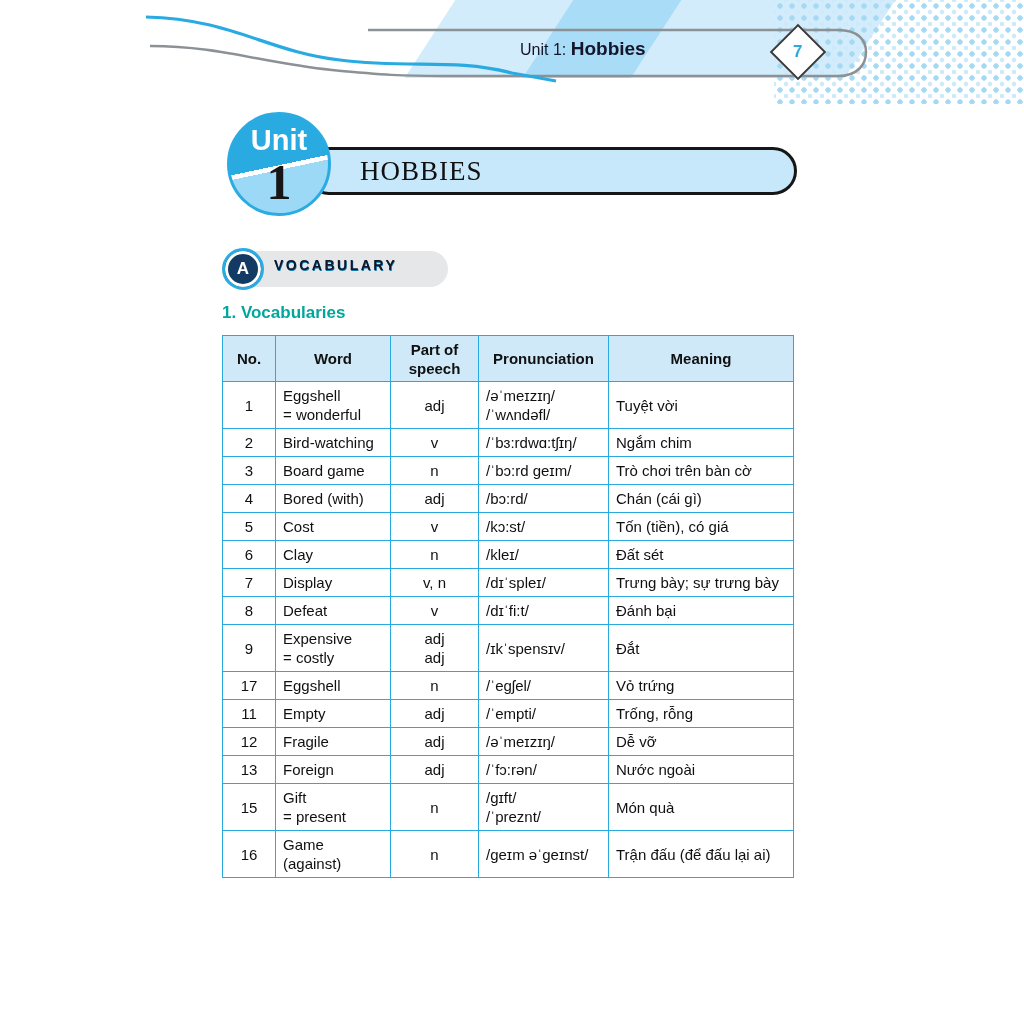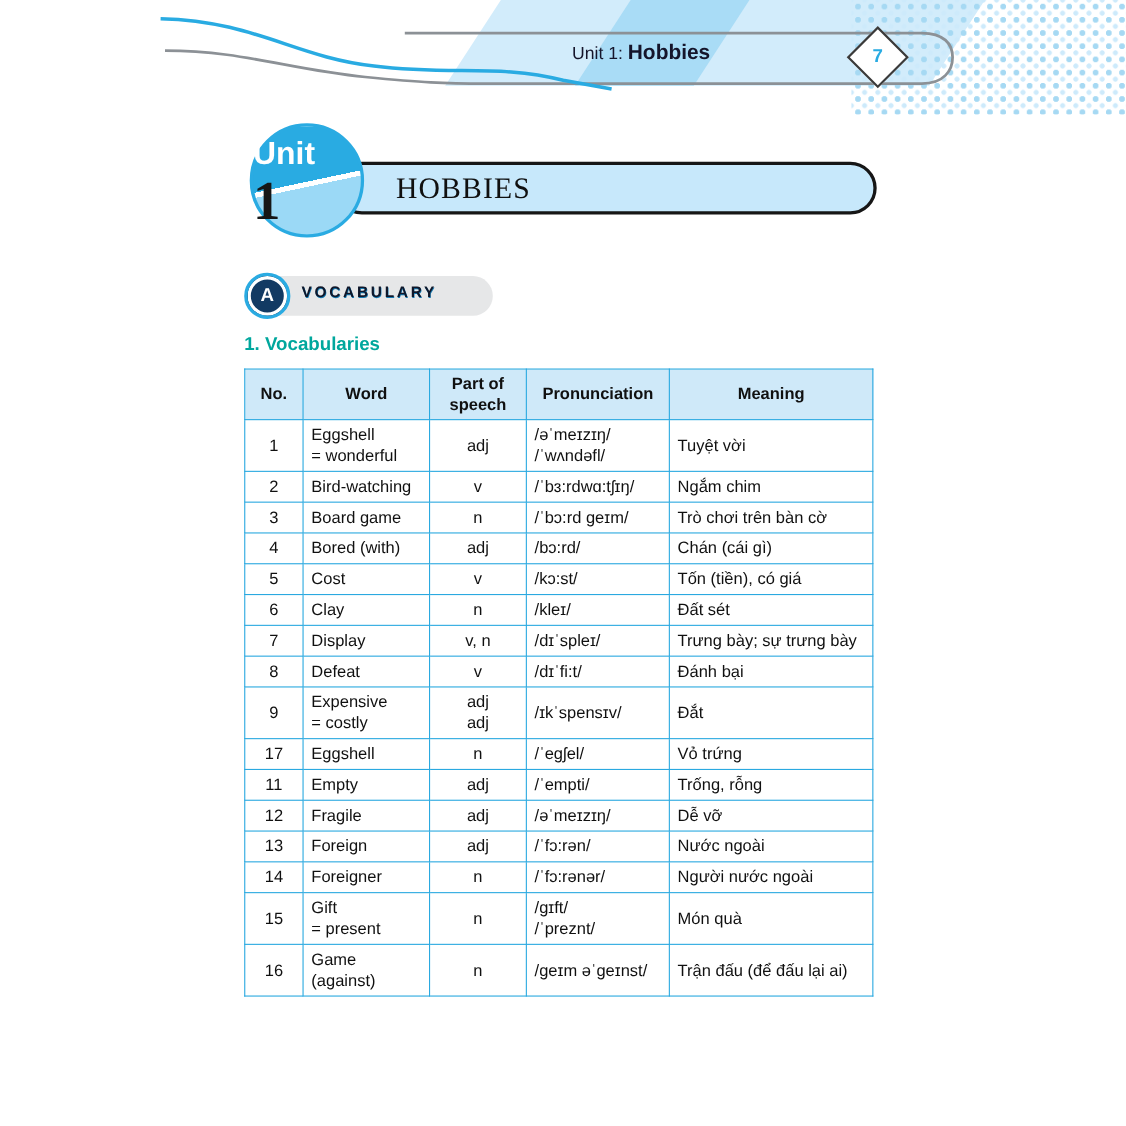--- a/index.html
+++ b/index.html
@@ -39,21 +39,21 @@
     z-index:1;display:flex;align-items:center;
   }
   #unit-pill .pill-text{
     font-family:"Liberation Serif",serif;font-size:27px;color:#101010;
     padding-left:52px;letter-spacing:1px;
   }
   #unit-circle{
     position:absolute;left:227px;top:112px;width:104px;height:104px;
     border-radius:50%;z-index:2;border:3px solid #2aabe2;
     background:linear-gradient(168deg,#29abe2 0 51%,#ffffff 51% 55%,#9bd9f6 55% 100%);
-    display:flex;flex-direction:column;align-items:flex-start;box-sizing:border-box;
+    display:flex;flex-direction:column;align-items:center;box-sizing:border-box;
   }
   #unit-circle .u-word{color:#fff;font-weight:bold;font-size:29px;margin-top:9px;}
   #unit-circle .u-num{
     font-family:"Liberation Serif",serif;font-weight:bold;font-size:50px;
     color:#161616;line-height:48px;margin-top:1px;
   }
   
   #section-badge{position:absolute;left:222px;top:248px;height:42px;z-index:2;}
   #section-badge .gray-pill{
     position:absolute;left:14px;top:3px;width:212px;height:36px;
@@ -371,37 +371,20 @@
         </td>
         <td>
           <div>/ˈfɔ:rən/</div>
         </td>
         <td>
           <div>Nước ngoài</div>
         </td>
       </tr>
       <tr>
         <td class="c">
-          <div>14</div>
-        </td>
-        <td>
-          <div>Foreigner</div>
-        </td>
-        <td class="c">
-          <div>n</div>
-        </td>
-        <td>
-          <div>/ˈfɔ:rənər/</div>
-        </td>
-        <td>
-          <div>Người nước ngoài</div>
-        </td>
-      </tr>
-      <tr>
-        <td class="c">
           <div>15</div>
         </td>
         <td>
           <div>Gift</div>
           <div>= present</div>
         </td>
         <td class="c">
           <div>n</div>
         </td>
         <td>

